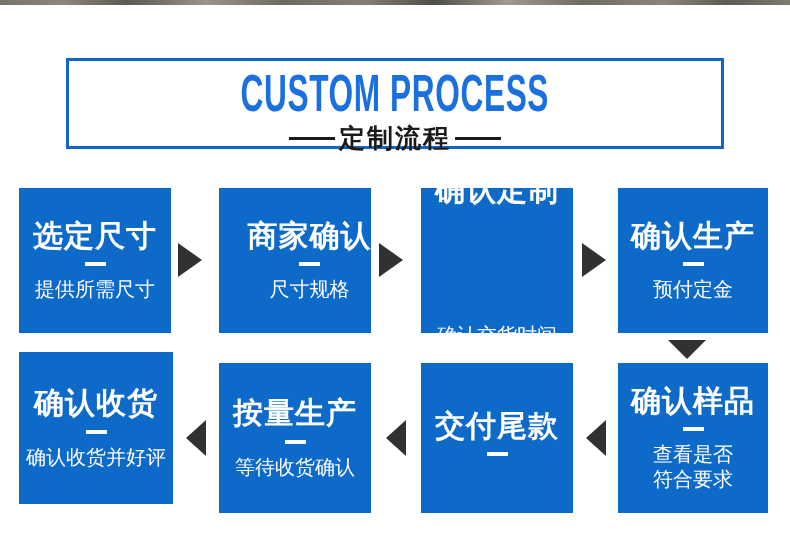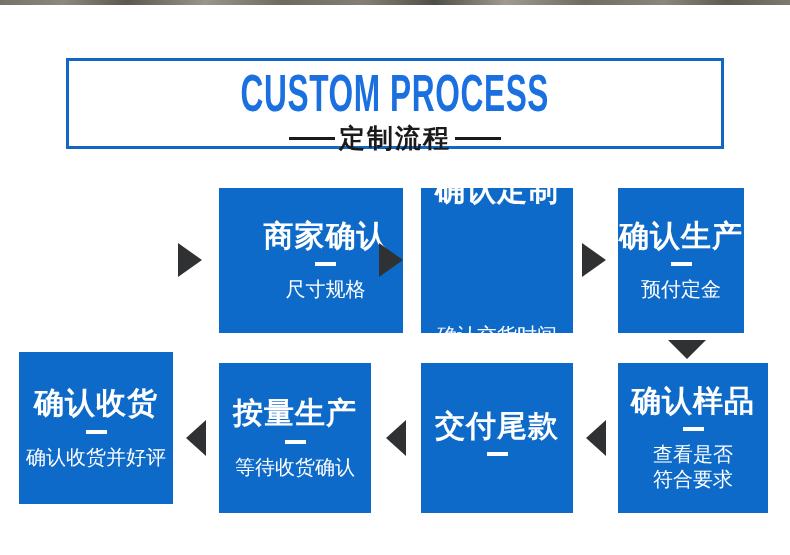--- a/index.html
+++ b/index.html
@@ -75,40 +75,45 @@
     <div class="header-en-wrap">
       <span class="header-en">CUSTOM PROCESS</span>
     </div>
     <div class="header-zh-row">
       <span class="dash-line"></span>
       <span class="header-zh">定制流程</span>
       <span class="dash-line"></span>
     </div>
   </div>
 
+  <div class="step" style="left:19px; top:188px; width:152px; height:145px;">
+    <div class="step-title">选定尺寸</div>
+    <div class="step-dash"></div>
+    <div class="step-sub">提供所需尺寸</div>
+  </div>
 
   <div class="arr arr-right" style="left:178px; top:243px;"></div>
 
-  <div class="step" style="left:219px; top:188px; width:184px; height:145px;padding-left:29px;">
+  <div class="step" style="left:219px; top:188px; width:152px; height:145px;padding-left:29px;">
     <div class="step-title">商家确认</div>
     <div class="step-dash"></div>
     <div class="step-sub">尺寸规格</div>
   </div>
 
   <div class="arr arr-right" style="left:379px; top:243px;"></div>
 
   <div class="step" style="left:421px; top:188px; width:152px; height:145px;gap:48px;">
     <div class="step-title">确认定制</div>
     <div class="step-dash"></div>
     <div class="step-sub">确认交货时间</div>
   </div>
 
   <div class="arr arr-right" style="left:582px; top:243px;"></div>
 
-  <div class="step" style="left:618px; top:188px; width:126px; height:145px;">
+  <div class="step" style="left:618px; top:188px; width:150px; height:145px;">
     <div class="step-title">确认生产</div>
     <div class="step-dash"></div>
     <div class="step-sub">预付定金</div>
   </div>
 
   <div class="arr arr-down" style="left:668px; top:340px;"></div>
 
   <div class="step" style="left:618px; top:363px; width:150px; height:150px;">
     <div class="step-title">确认样品</div>
     <div class="step-dash"></div>

